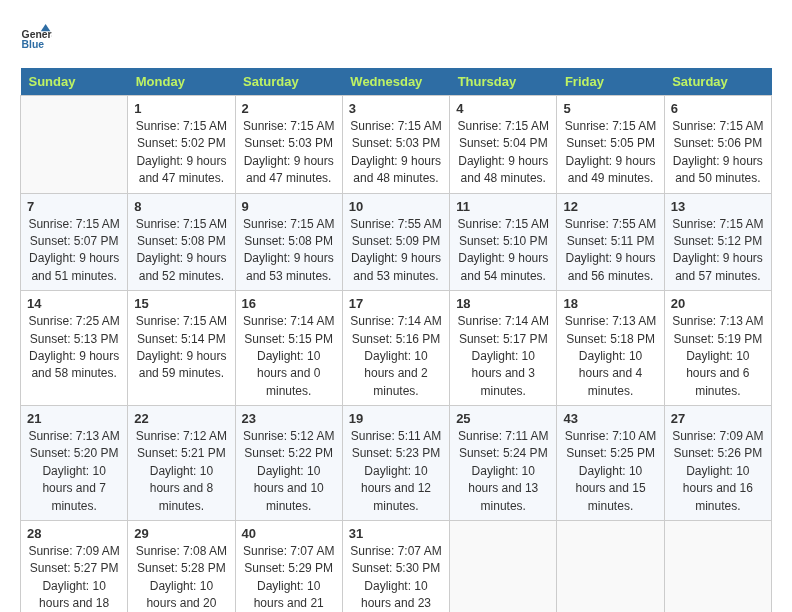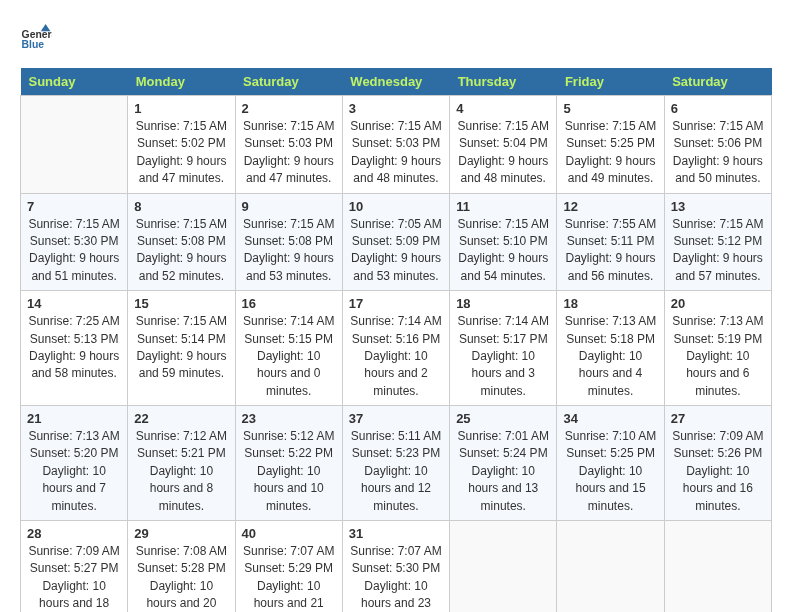--- a/index.html
+++ b/index.html
@@ -137,57 +137,57 @@
         <td>
           <span class="day-num">4</span>
           <div class="day-info">Sunrise: 7:15 AM
 Sunset: 5:04 PM
 Daylight: 9 hours
 and 48 minutes.</div>
         </td>
         <td>
           <span class="day-num">5</span>
           <div class="day-info">Sunrise: 7:15 AM
-Sunset: 5:25 PM
+Sunset: 5:05 PM
 Daylight: 9 hours
 and 49 minutes.</div>
         </td>
         <td>
           <span class="day-num">6</span>
           <div class="day-info">Sunrise: 7:15 AM
 Sunset: 5:06 PM
 Daylight: 9 hours
 and 50 minutes.</div>
         </td>
       </tr>
       <tr>
         <td>
           <span class="day-num">7</span>
           <div class="day-info">Sunrise: 7:15 AM
-Sunset: 5:30 PM
+Sunset: 5:07 PM
 Daylight: 9 hours
 and 51 minutes.</div>
         </td>
         <td>
           <span class="day-num">8</span>
           <div class="day-info">Sunrise: 7:15 AM
 Sunset: 5:08 PM
 Daylight: 9 hours
 and 52 minutes.</div>
         </td>
         <td>
           <span class="day-num">9</span>
           <div class="day-info">Sunrise: 7:15 AM
 Sunset: 5:08 PM
 Daylight: 9 hours
 and 53 minutes.</div>
         </td>
         <td>
           <span class="day-num">10</span>
-          <div class="day-info">Sunrise: 7:05 AM
+          <div class="day-info">Sunrise: 7:55 AM
 Sunset: 5:09 PM
 Daylight: 9 hours
 and 53 minutes.</div>
         </td>
         <td>
           <span class="day-num">11</span>
           <div class="day-info">Sunrise: 7:15 AM
 Sunset: 5:10 PM
 Daylight: 9 hours
 and 54 minutes.</div>
@@ -274,35 +274,35 @@
 and 8 minutes.</div>
         </td>
         <td>
           <span class="day-num">23</span>
           <div class="day-info">Sunrise: 5:12 AM
 Sunset: 5:22 PM
 Daylight: 10 hours
 and 10 minutes.</div>
         </td>
         <td>
-          <span class="day-num">37</span>
+          <span class="day-num">19</span>
           <div class="day-info">Sunrise: 5:11 AM
 Sunset: 5:23 PM
 Daylight: 10 hours
 and 12 minutes.</div>
         </td>
         <td>
           <span class="day-num">25</span>
-          <div class="day-info">Sunrise: 7:01 AM
+          <div class="day-info">Sunrise: 7:11 AM
 Sunset: 5:24 PM
 Daylight: 10 hours
 and 13 minutes.</div>
         </td>
         <td>
-          <span class="day-num">34</span>
+          <span class="day-num">43</span>
           <div class="day-info">Sunrise: 7:10 AM
 Sunset: 5:25 PM
 Daylight: 10 hours
 and 15 minutes.</div>
         </td>
         <td>
           <span class="day-num">27</span>
           <div class="day-info">Sunrise: 7:09 AM
 Sunset: 5:26 PM
 Daylight: 10 hours

